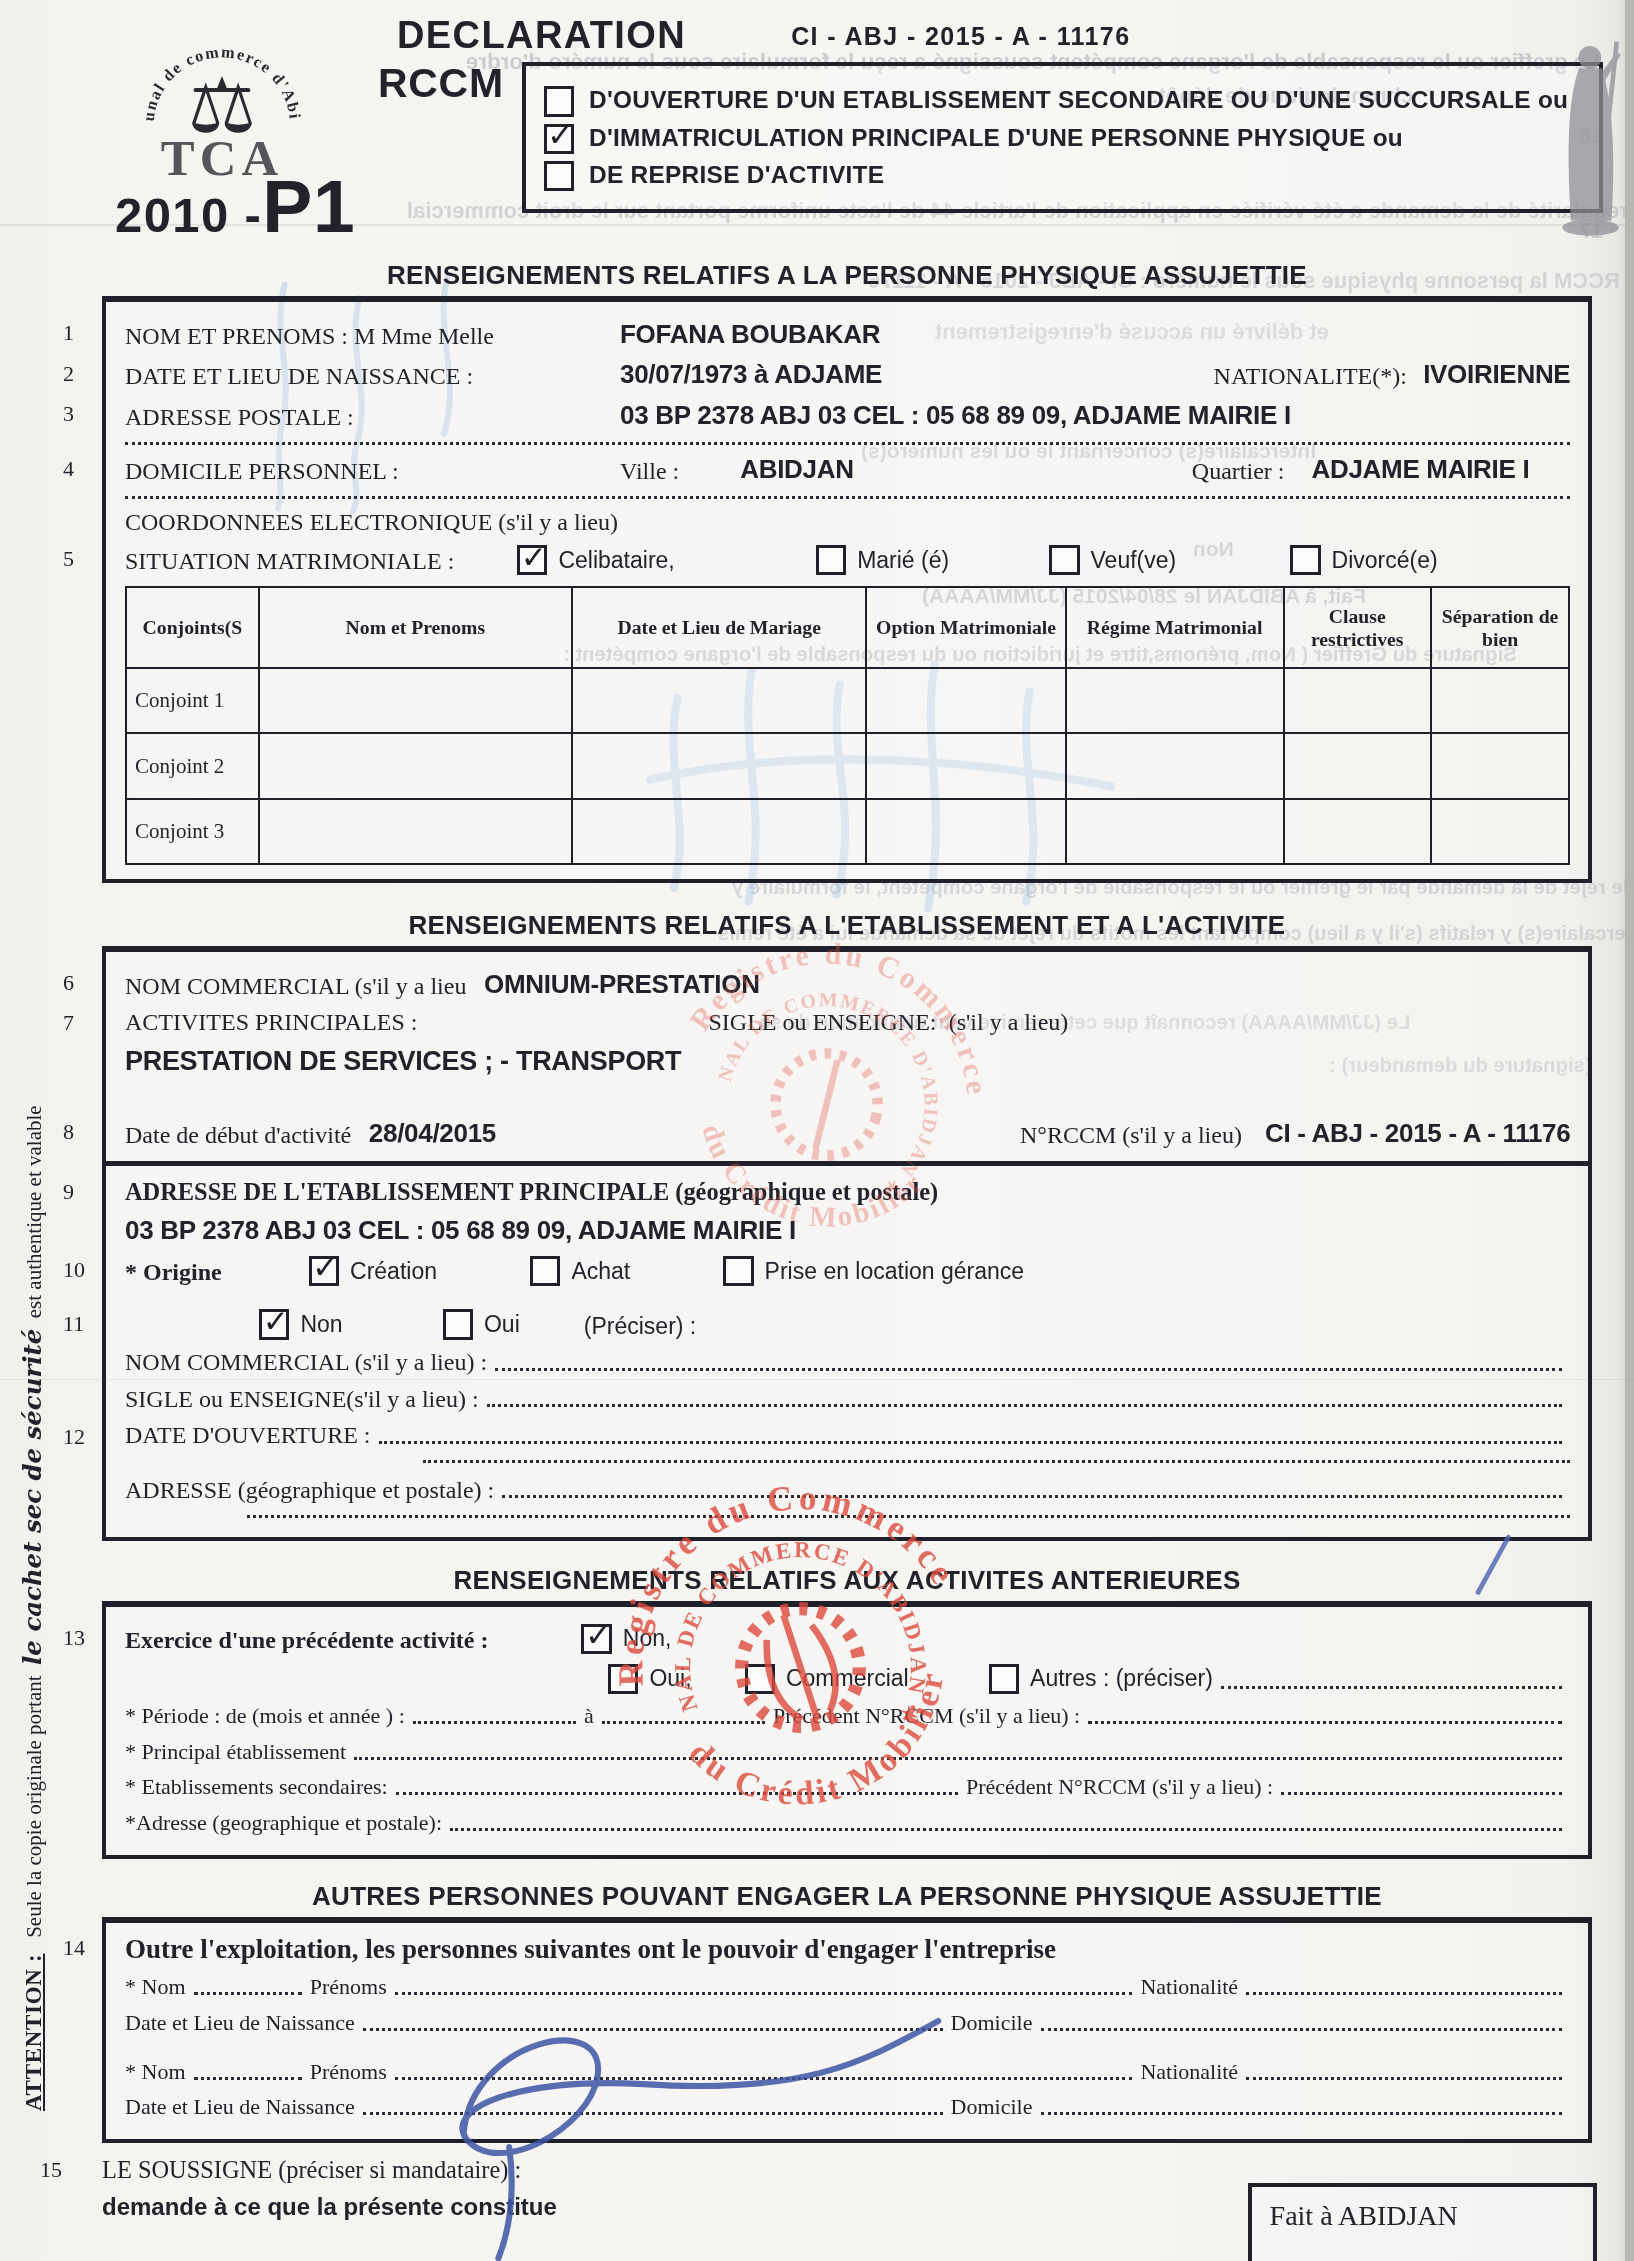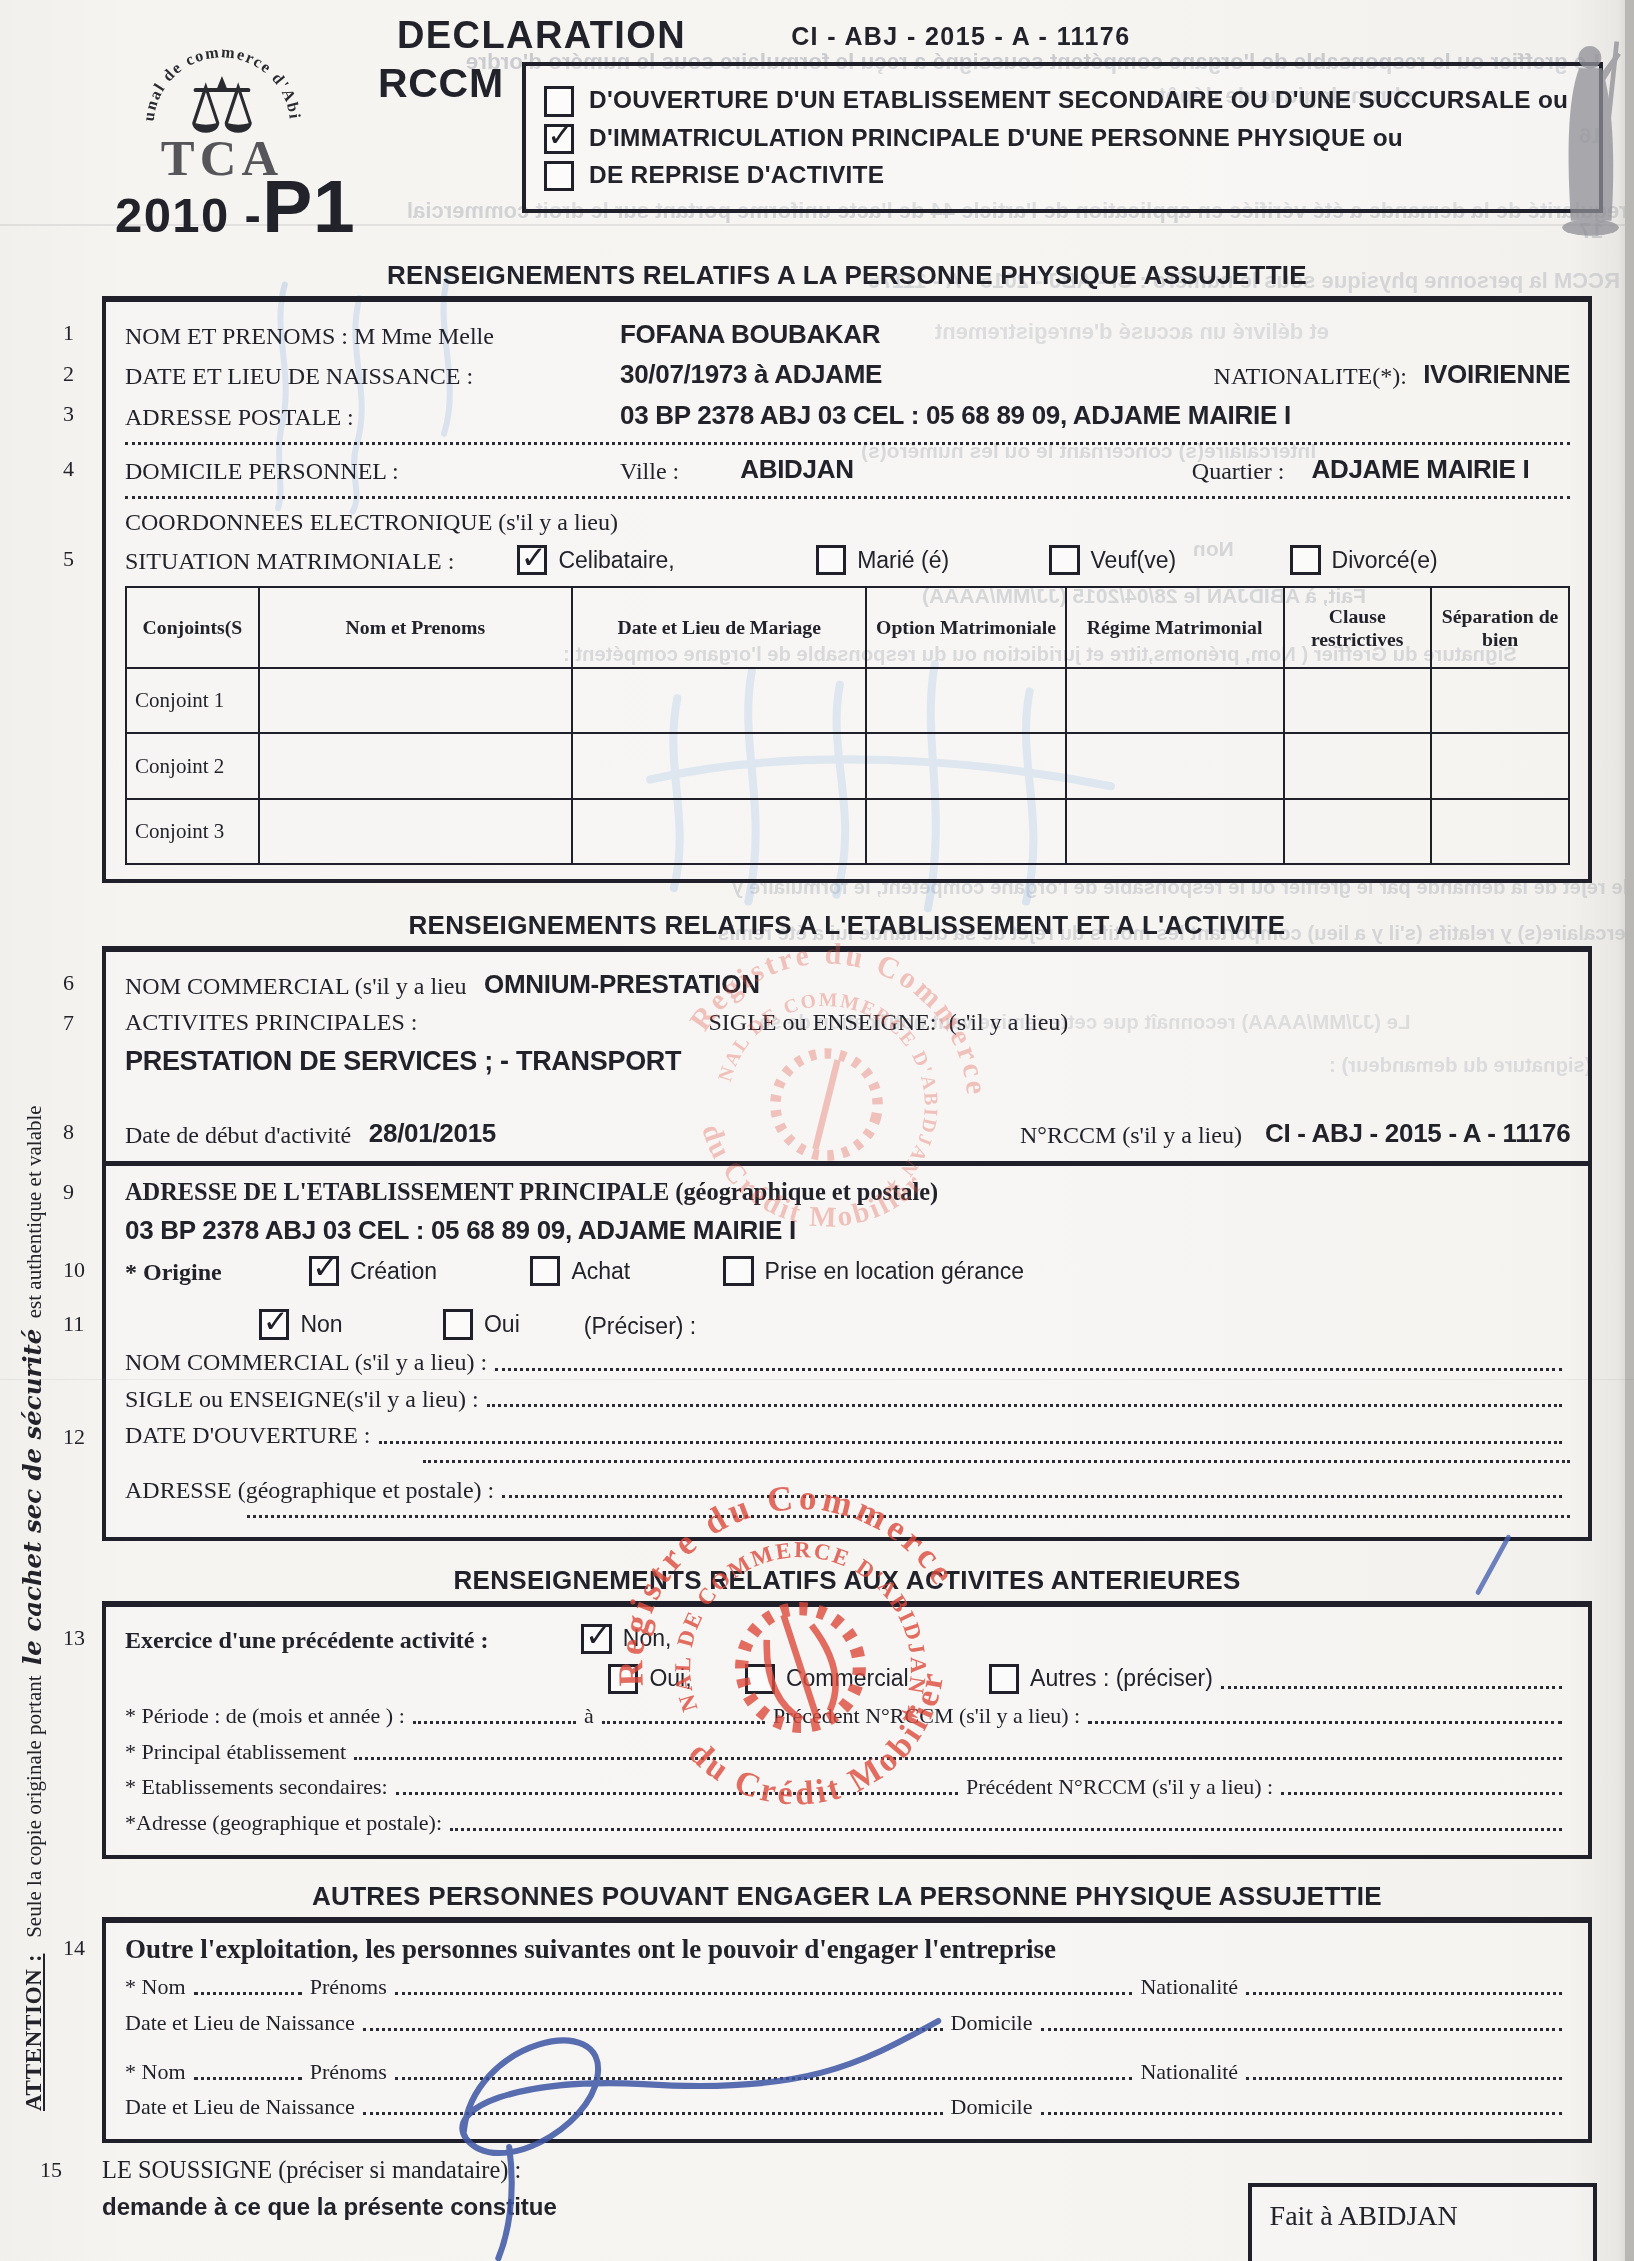--- a/index.html
+++ b/index.html
@@ -261,21 +261,21 @@
         <span class="lab">ACTIVITES PRINCIPALES :</span>
         <span class="lab" style="margin-left:291px;">SIGLE ou ENSEIGNE:</span>
         <span class="lab" style="margin-left:12.2px;">(s'il y a lieu)</span>
       </div>
       <div class="row">
         <span class="val" style="font-size:27px;">PRESTATION DE SERVICES ; - TRANSPORT</span>
       </div>
       <div class="row" style="margin-top:41px;">
         <span class="num">8</span>
         <span class="lab">Date de début d'activité</span>
-        <span class="val" style="margin-left:17.6px;">28/01/2015</span>
+        <span class="val" style="margin-left:17.6px;">28/04/2015</span>
         <span class="lab" style="margin-left:auto;">N°RCCM (s'il y a lieu)</span>
         <span class="val" style="margin-left:23px;">CI - ABJ - 2015 - A - 11176</span>
       </div>
       <hr class="hr-heavy">
       <div class="row">
         <span class="num">9</span>
         <span class="lab bser" style="font-size:24.4px;">ADRESSE DE L'ETABLISSEMENT PRINCIPALE (géographique et postale)</span>
       </div>
       <div class="row">
         <span class="val">03 BP 2378 ABJ 03 CEL : 05 68 89 09, ADJAME MAIRIE I</span>

